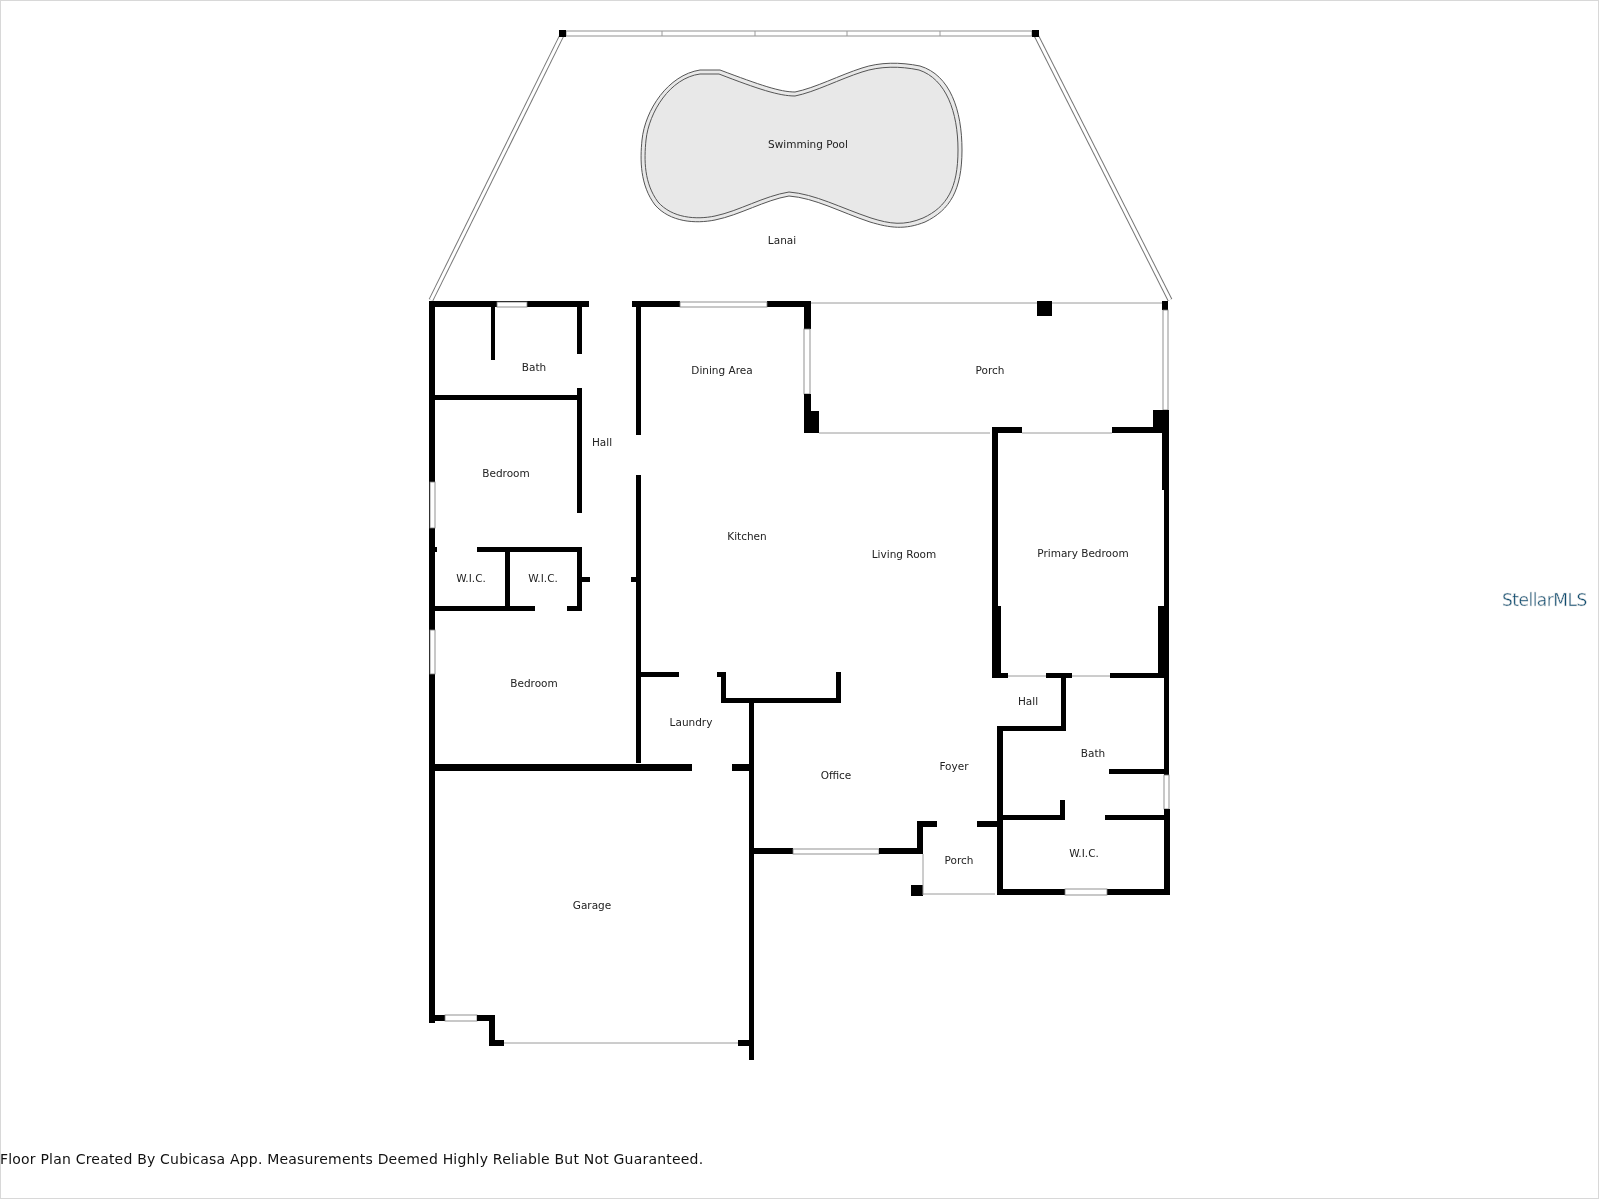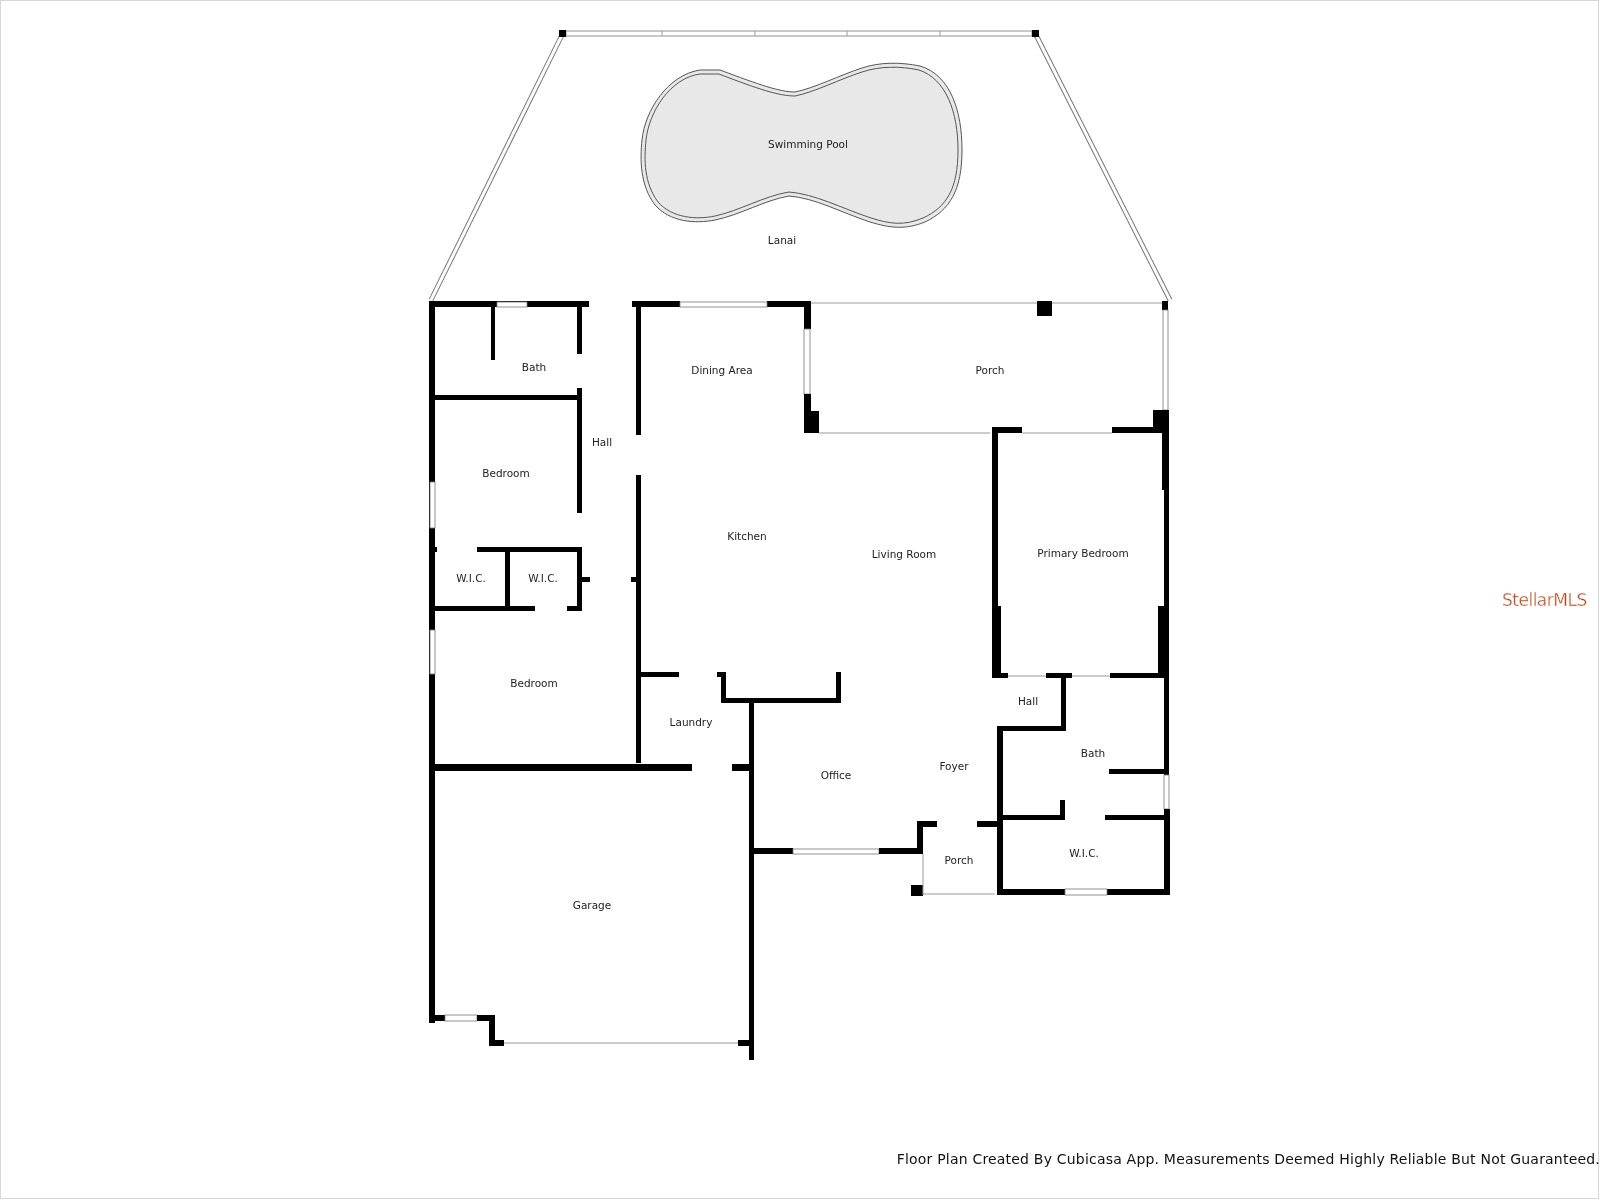--- a/index.html
+++ b/index.html
@@ -3,22 +3,22 @@
 <meta charset="utf-8">
 <style>
   html, body { margin:0; padding:0; background:#ffffff; }
   body { width:1600px; height:1200px; position:relative; overflow:hidden; font-family:"DejaVu Sans", sans-serif; }
   .frame { position:absolute; left:0; top:0; width:1599px; height:1199px; border:1px solid #d8d8d8; box-sizing:border-box; }
   svg { position:absolute; left:0; top:0; }
   .room-label { font-family:"DejaVu Sans", sans-serif; font-size:10.5px; fill:#222; text-anchor:middle; dominant-baseline:middle; }
   .w { fill:#000; }
   .win { fill:#fff; stroke:#777; stroke-width:0.8; }
   .thin { stroke:#9a9a9a; stroke-width:1; fill:none; }
-  .footer { position:absolute; left:0; width:1600px; top:1151px; text-align:right; font-size:14px; color:#111; font-family:"DejaVu Sans", sans-serif; letter-spacing:0.2px; }
-  .watermark { position:absolute; left:1502px; top:590px; font-size:17px; color:#c2410c; font-family:"DejaVu Sans", sans-serif; -webkit-text-stroke:0.5px #e4e4e4; letter-spacing:-0.5px; }
+  .footer { position:absolute; left:0; width:1600px; top:1151px; text-align:left; font-size:14px; color:#111; font-family:"DejaVu Sans", sans-serif; letter-spacing:0.2px; }
+  .watermark { position:absolute; left:1502px; top:590px; font-size:17px; color:#0c4a6e; font-family:"DejaVu Sans", sans-serif; -webkit-text-stroke:0.5px #e4e4e4; letter-spacing:-0.5px; }
 </style>
 </head>
 <body>
 
 <div class="frame"></div>
 
 <svg width="1600" height="1200" viewBox="0 0 1600 1200">
 
   <g>
     <polygon points="563,33 1035,33 1172,304 431,304" fill="#fff" stroke="none"></polygon>

